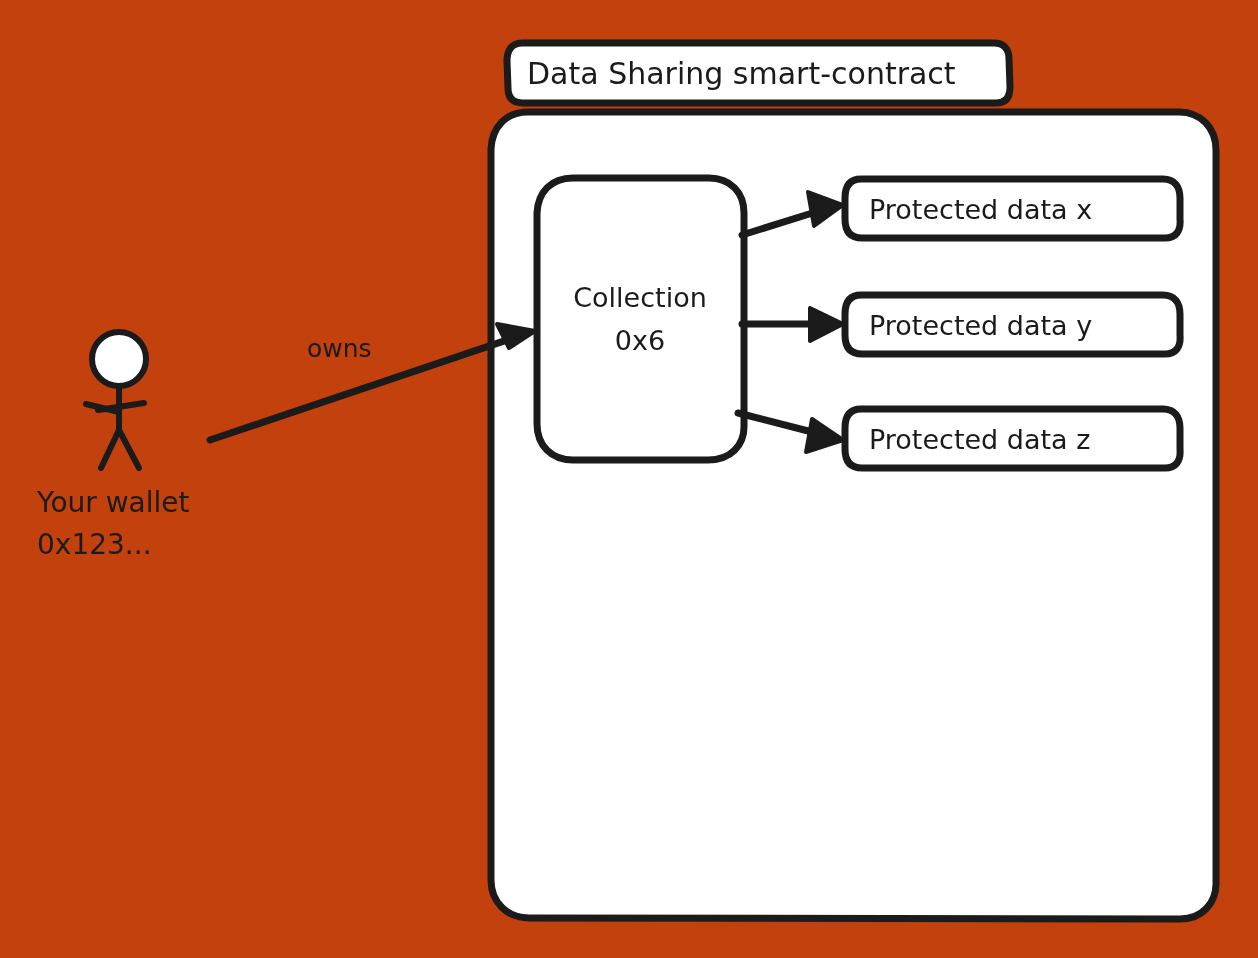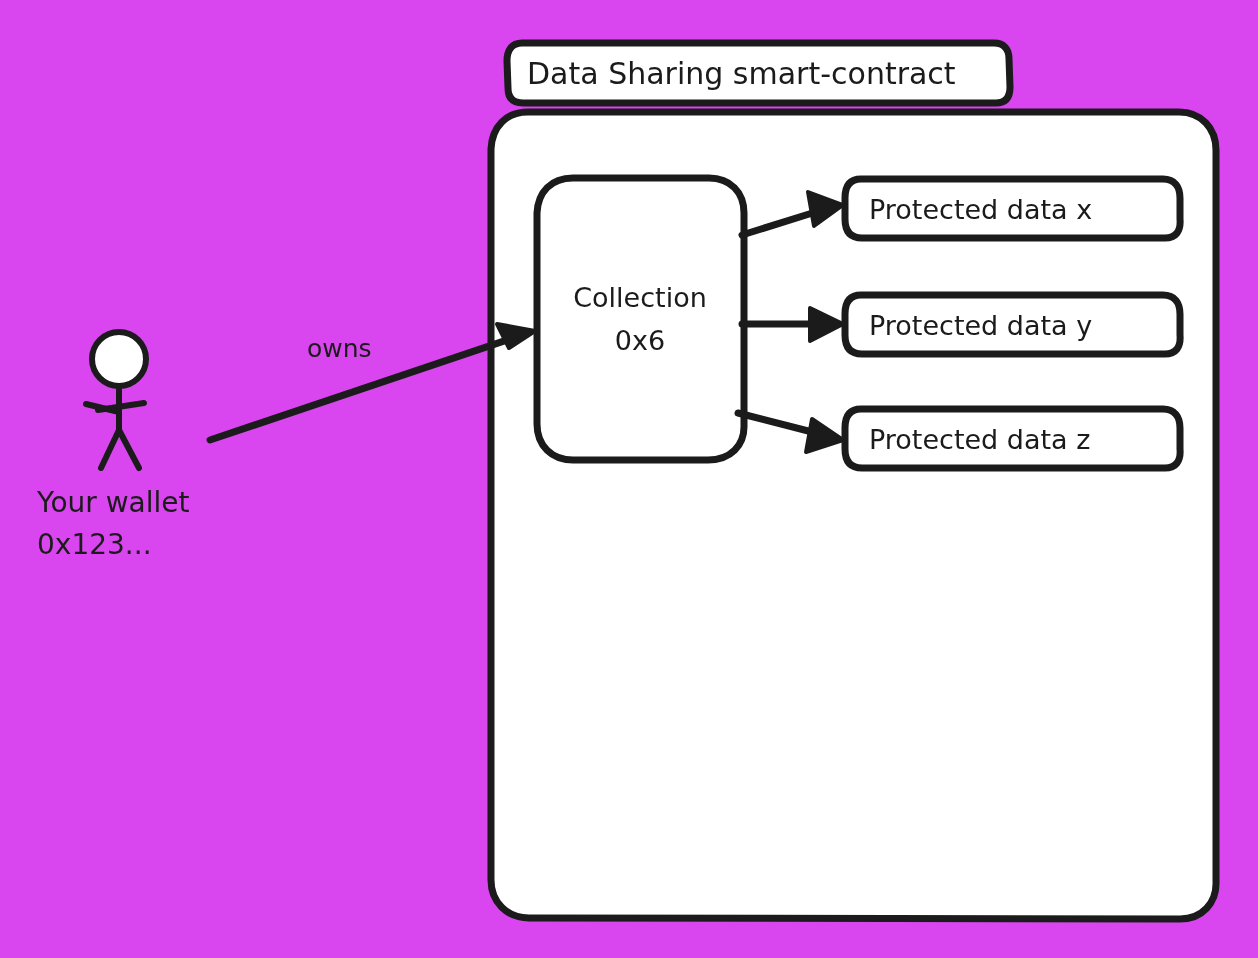--- a/index.html
+++ b/index.html
@@ -11,21 +11,21 @@
   body {
     width: 1258px;
     height: 958px;
     overflow: hidden;
     font-family: "DejaVu Sans", sans-serif;
   }
   #canvas {
     position: relative;
     width: 1258px;
     height: 958px;
-    background: #d946ef;
+    background: #c2410c;
   }
   #canvas svg {
     position: absolute;
     top: 0;
     left: 0;
     width: 1258px;
     height: 958px;
   }
   .hand-text {
     font-family: "DejaVu Sans", sans-serif;

